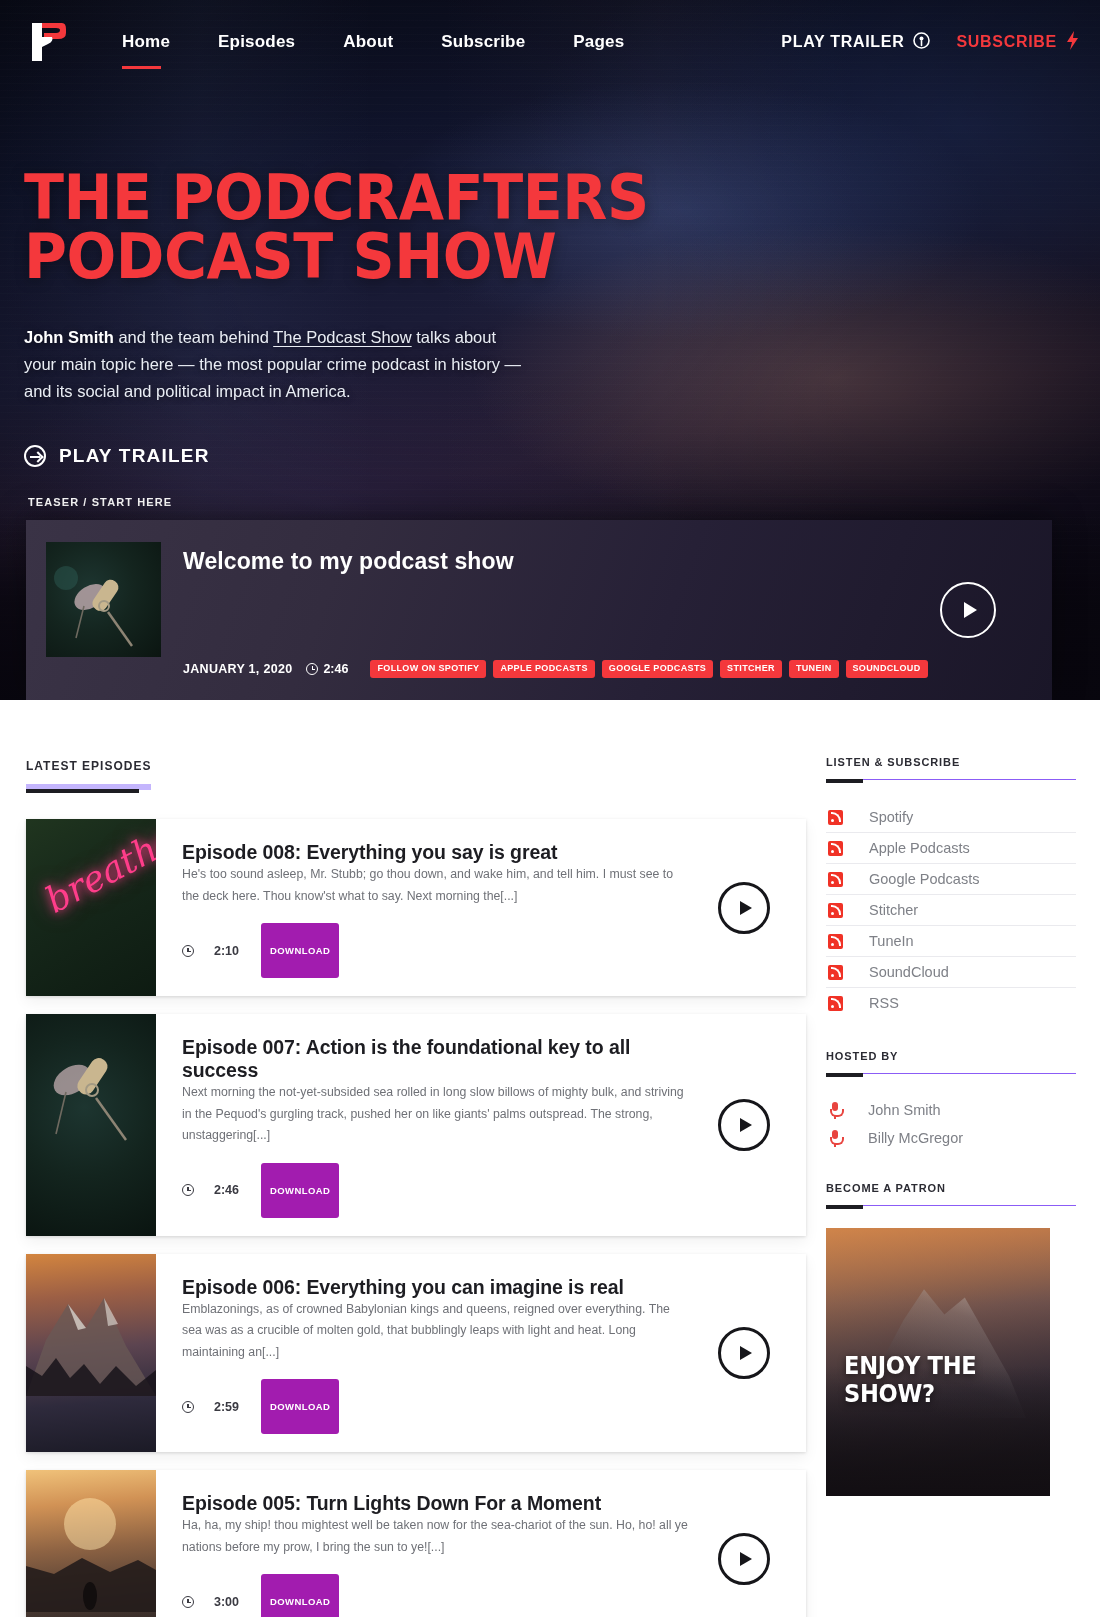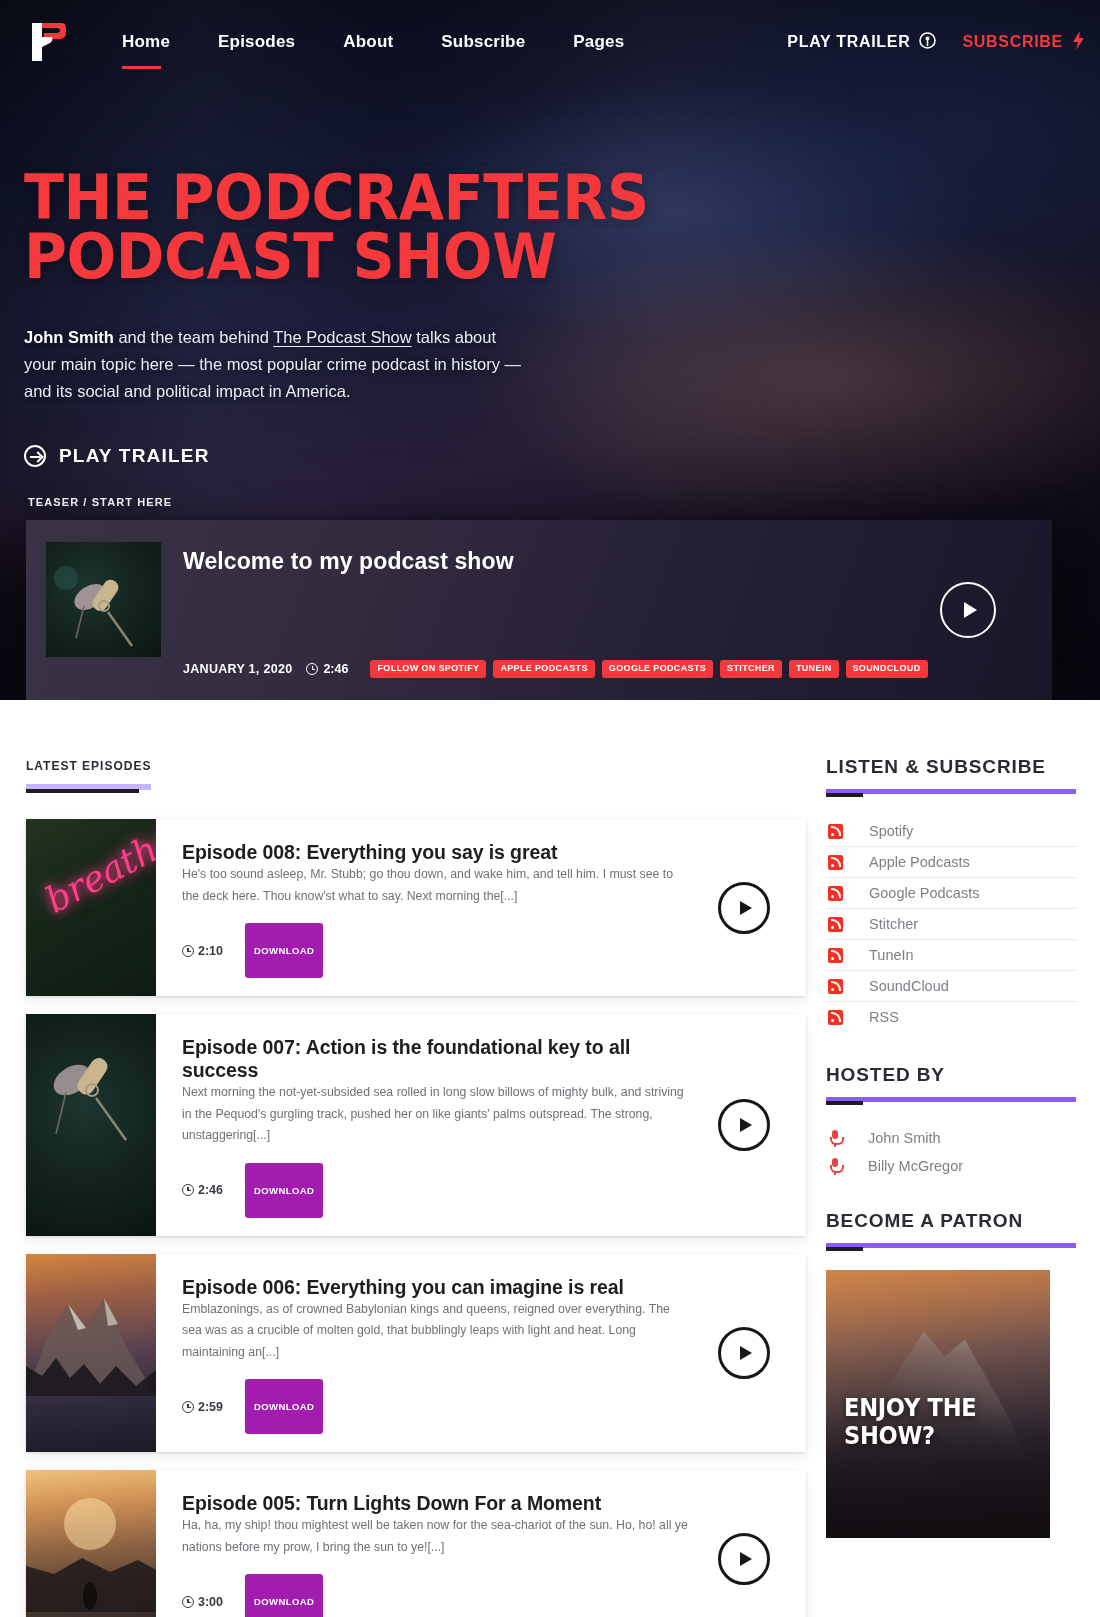--- a/index.html
+++ b/index.html
@@ -40,21 +40,21 @@
   .hero-bottom-fade {
     position:absolute; left:0; right:0; bottom:0; height:190px;
     background: linear-gradient(to bottom, rgba(8,6,14,0) 0%, rgba(8,6,14,.72) 48%, rgba(8,6,14,.96) 100%);
     pointer-events:none;
   }
 
   
   .nav {
     position: relative; z-index: 20;
     display:flex; align-items:center;
-    height: 84px; padding: 0 15px 0 22px;
+    height: 84px; padding: 0 21px 0 22px;
   }
   .logo { width: 54px; height: 46px; position:relative; flex:none; margin-right: 22px;}
   .nav-links { display:flex; align-items:center; gap:0; }
   .nav-link {
     position:relative;
     color:#fff; font-size:17px; font-weight:700; letter-spacing:.2px;
     padding: 8px 24px; text-decoration:none; cursor:pointer; white-space:nowrap;
   }
   .nav-link.active::after {
     content:""; position:absolute; left:24px; bottom:-9px;
@@ -142,21 +142,21 @@
     text-transform:uppercase; padding-bottom: 11px;
     border-bottom: 6px solid #c4b5fd;
     display:inline-block;
   }
   .sec-head-wrap { position:relative; margin-bottom: 29px; }
   .sec-head-wrap::after {
     content:""; position:absolute; left:0; bottom:-3px; height:4px; background:#1d1d22;
   }
   .main-head::after { width: 113px; }
   .side-head::after { width: 37px; }
-  .col-side .sec-head { font-size:19px; letter-spacing:.9px; display:block; border-bottom:5px solid #8b5cf6; }
+  .col-side .sec-head { font-size:11px; letter-spacing:.9px; display:block; border-bottom:1px solid #8b5cf6; }
   .col-side .sec-head-wrap { margin-bottom: 22px; }
 
   
   .ep {
     display:flex; align-items:stretch;
     background:#fff; margin-bottom: 18px;
     box-shadow: 0 1px 3px rgba(0,0,0,.13), 0 6px 14px rgba(0,0,0,.06);
   }
   .ep-thumb { width: 130px; flex:none; background:#1b2a22; position:relative; overflow:hidden; }
   .ep-thumb.t1 { background: linear-gradient(150deg,#20351f 0%,#16281a 40%,#0e1b12 100%); }
@@ -167,21 +167,21 @@
     position:absolute; left:14px; top:30px;
     color:#ff3d8a; font-family:"DejaVu Serif", serif; font-style:italic;
     font-size:36px; transform: rotate(-28deg);
     text-shadow: 0 0 10px #ff3d8a, 0 0 20px rgba(255,61,138,.6);
   }
   .ep-body { flex:1; padding: 22px 20px 18px 26px; min-width:0; }
   .ep-title { font-size:19.5px; font-weight:700; color:#1d1d22; letter-spacing:-.1px; }
   .ep-title a { color:inherit; text-decoration:none; cursor:pointer; }
   .ep-desc { color:#6f7177; font-size:12.3px; line-height:1.75; }
   .ep-meta { margin-top: 16px; display:flex; align-items:center; gap:0; }
-  .ep-dur { display:flex; align-items:center; gap:4px; color:#3a3a42; font-size:12.5px; font-weight:700; }
+  .ep-dur { display:flex; align-items:center; gap:20px; color:#3a3a42; font-size:12.5px; font-weight:700; }
   .dl-badge {
     margin-left: 22px; background:#a21caf; color:#fff;
     font-size:9.5px; font-weight:700; letter-spacing:.4px;
     padding: 22px 9px; border-radius:3px; text-decoration:none; cursor:pointer;
   }
   .ep-play {
     align-self:center; margin: 0 36px 0 8px; flex:none;
     width:52px; height:52px; border-radius:50%; border:3px solid #16161a;
     display:flex; align-items:center; justify-content:center; cursor:pointer;
   }

